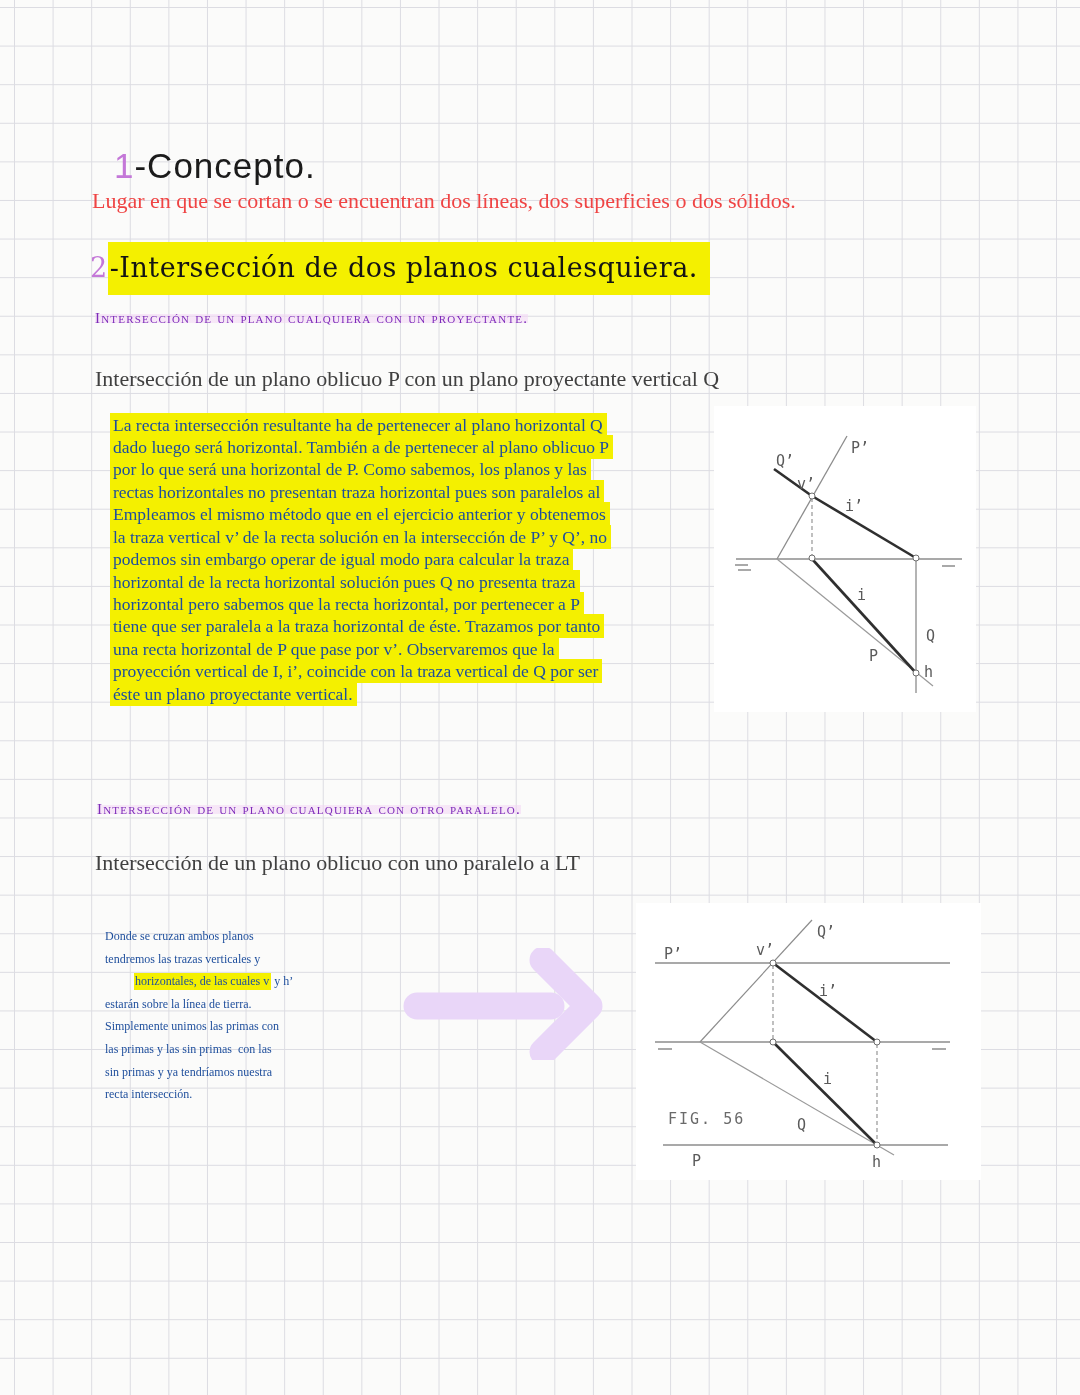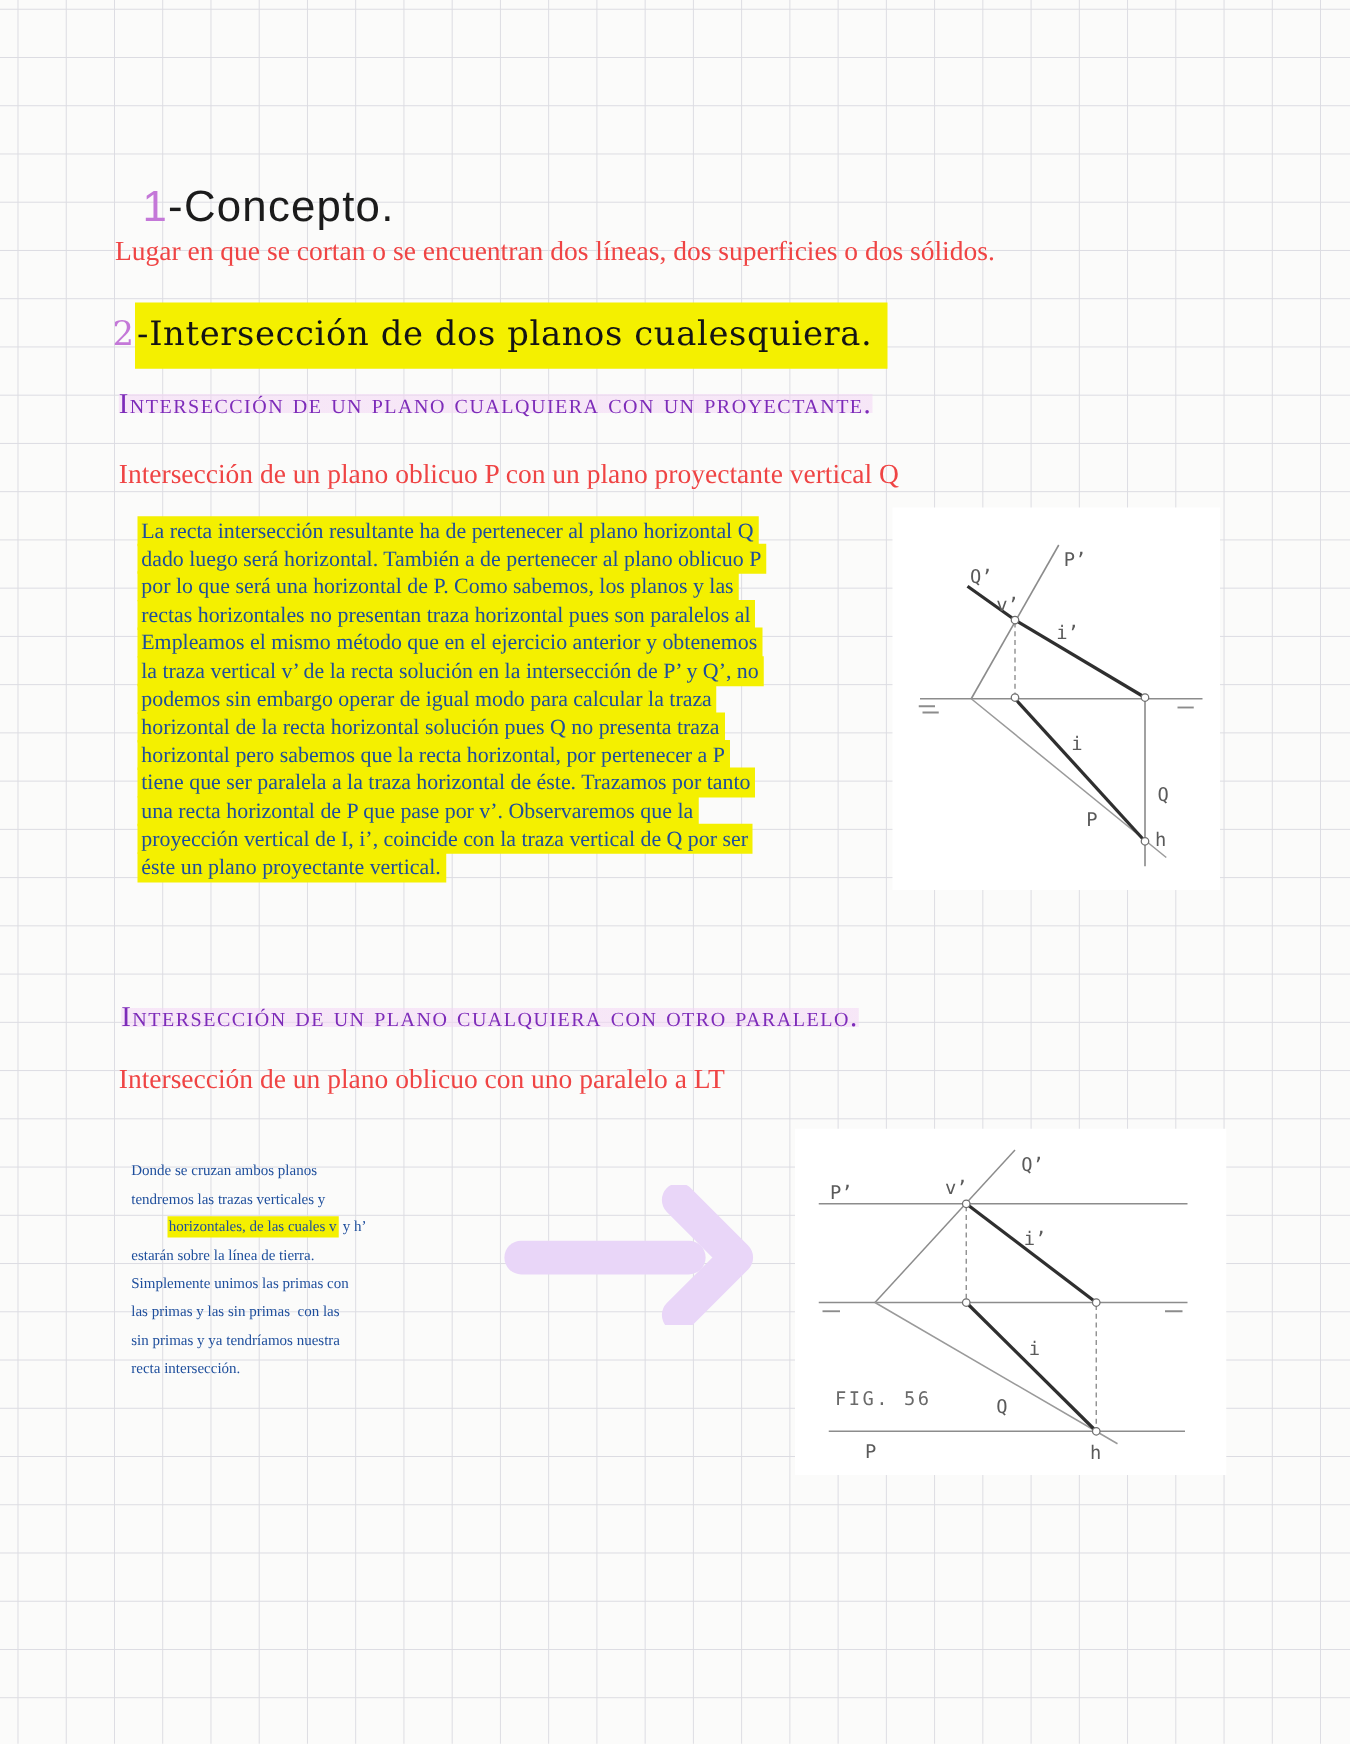--- a/index.html
+++ b/index.html
@@ -13,25 +13,25 @@
     background-position:14px 7px;
     font-family:"Liberation Serif",serif;
   }
   .abs{position:absolute;}
   
   .h1{left:90px;top:146px;font-family:Liberation Sans, sans-serif;font-size:35px;letter-spacing:1px;color:#1b1b1b;white-space:pre;margin-left:24px;}
   .hnum{color:#c478d8;}
   .intro{left:92px;top:188px;font-size:22px;color:#ef4444;white-space:pre;}
   .h2wrap{left:90px;top:252px;font-family:"DejaVu Serif",serif;font-size:27px;letter-spacing:0.5px;white-space:pre;}
   .h2text{background:#f4f000;padding:10px 12px 12px 2px;color:#141414;}
-  .h3{font-family:"Liberation Serif",serif;font-variant:small-caps;font-size:23px;letter-spacing:1.2px;color:#7d2bb9;white-space:pre;}
+  .h3{font-family:"Liberation Serif",serif;font-variant:small-caps;font-size:15px;letter-spacing:1.2px;color:#7d2bb9;white-space:pre;}
   .h3 .hl-pink{background:linear-gradient(transparent 22%, rgba(243,214,245,0.55) 22%, rgba(243,214,245,0.55) 82%, transparent 82%);}
   .h3a{left:95px;top:310px;}
   .h3b{left:97px;top:801px;}
-  .sub{font-size:22px;color:#ef4444;white-space:pre;}
+  .sub{font-size:22px;color:#404040;white-space:pre;}
   .sub1{left:95px;top:366px;}
   .sub2{left:95px;top:850px;}
   
   .para1{left:90px;top:414px;padding-left:20px;}
   .pl{height:22.45px;white-space:pre;}
   .hl-y{background:#f4f000;color:#1e4e9c;font-size:17.5px;padding:1.5px 4px 2.5px 3px;}
   
   .para2{left:105px;top:929px;}
   .p2l{height:22.6px;white-space:pre;font-size:12px;color:#1e4e9c;}
   .p2hl{background:#f4f000;padding:1px 2px 2px 1px;margin-left:29px;}

